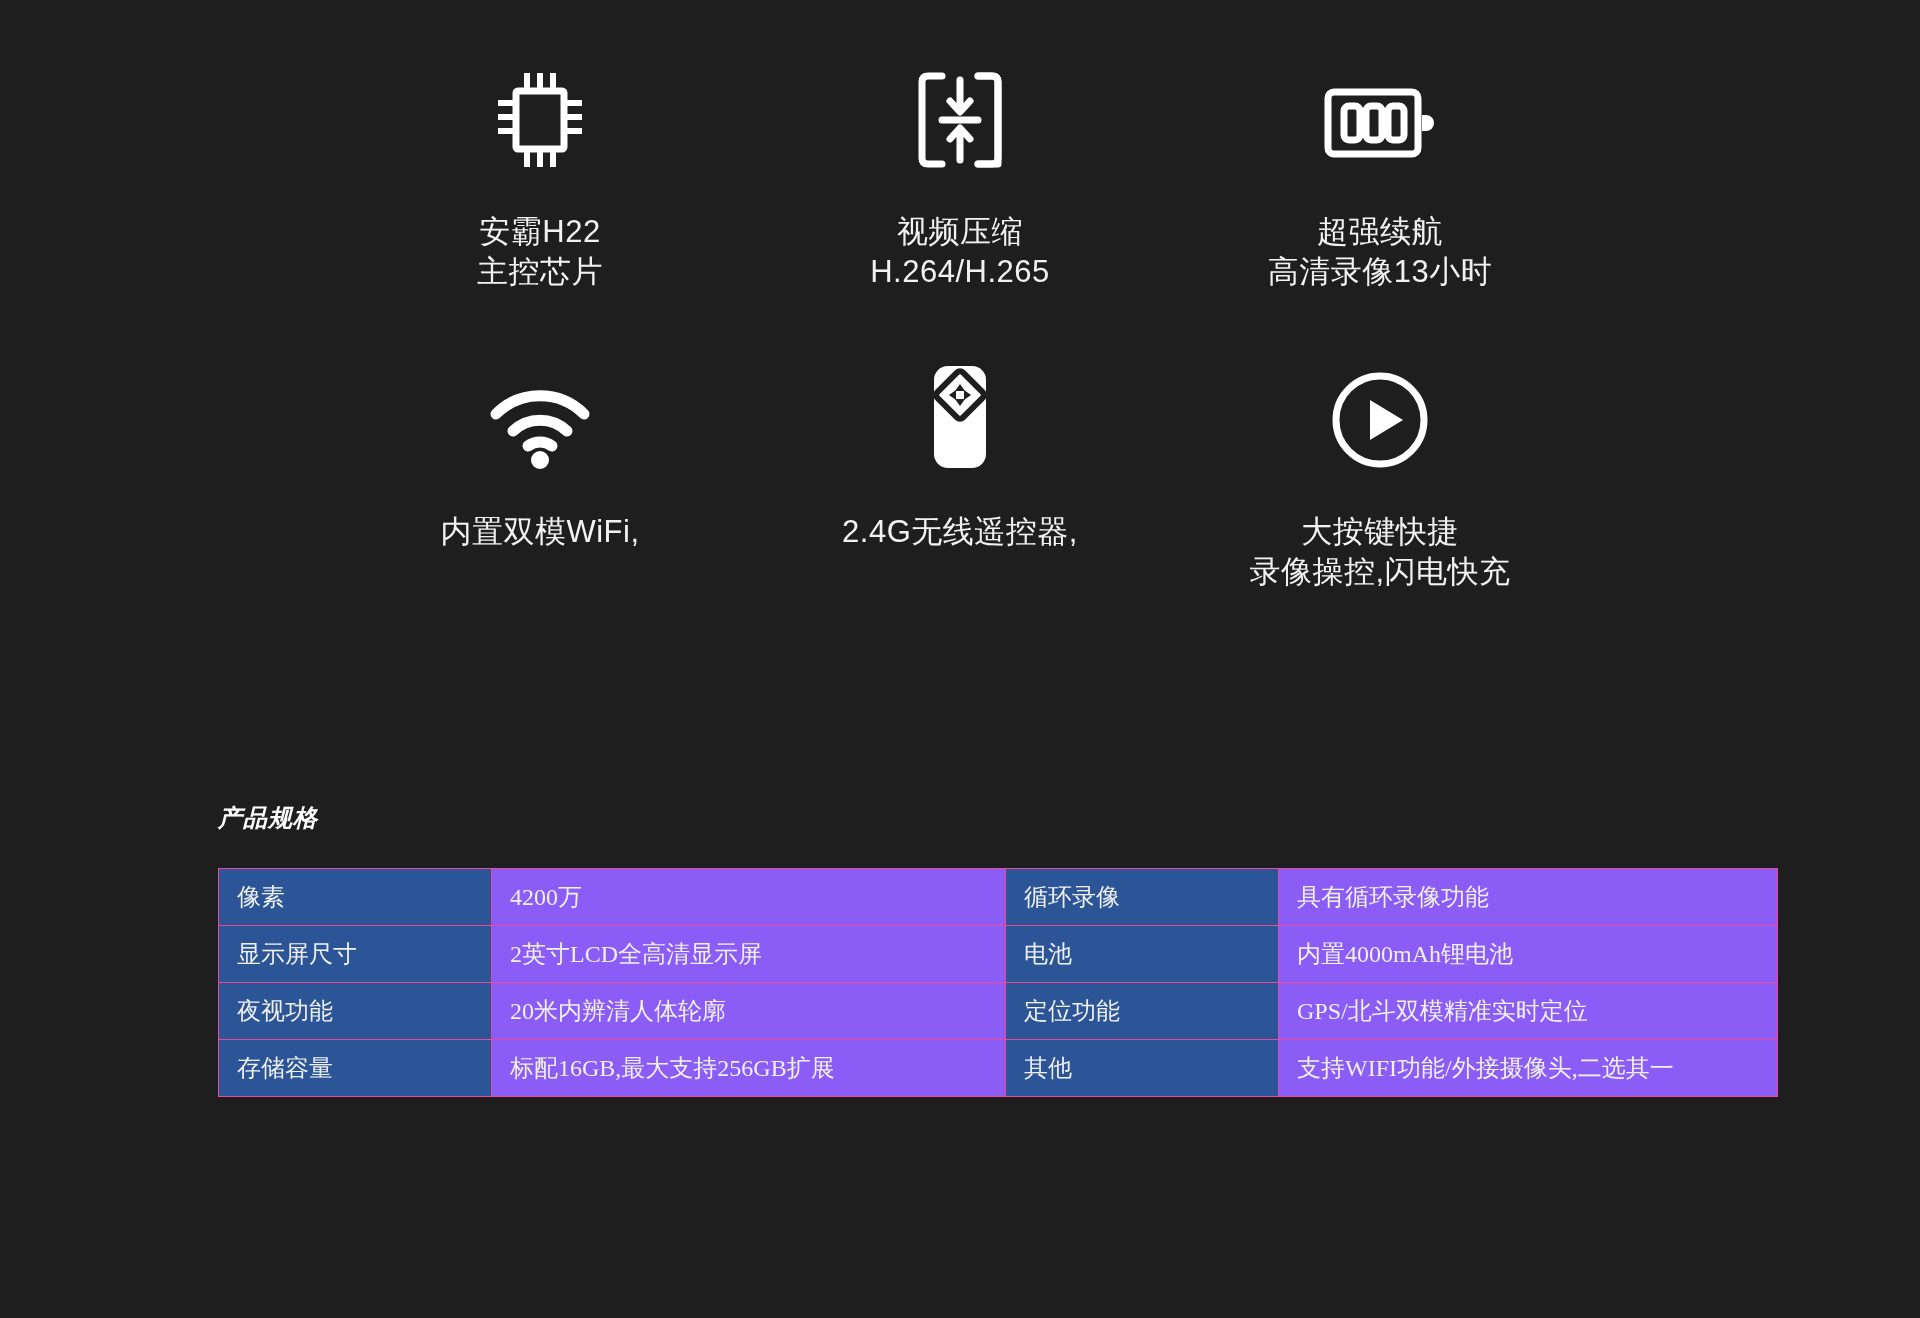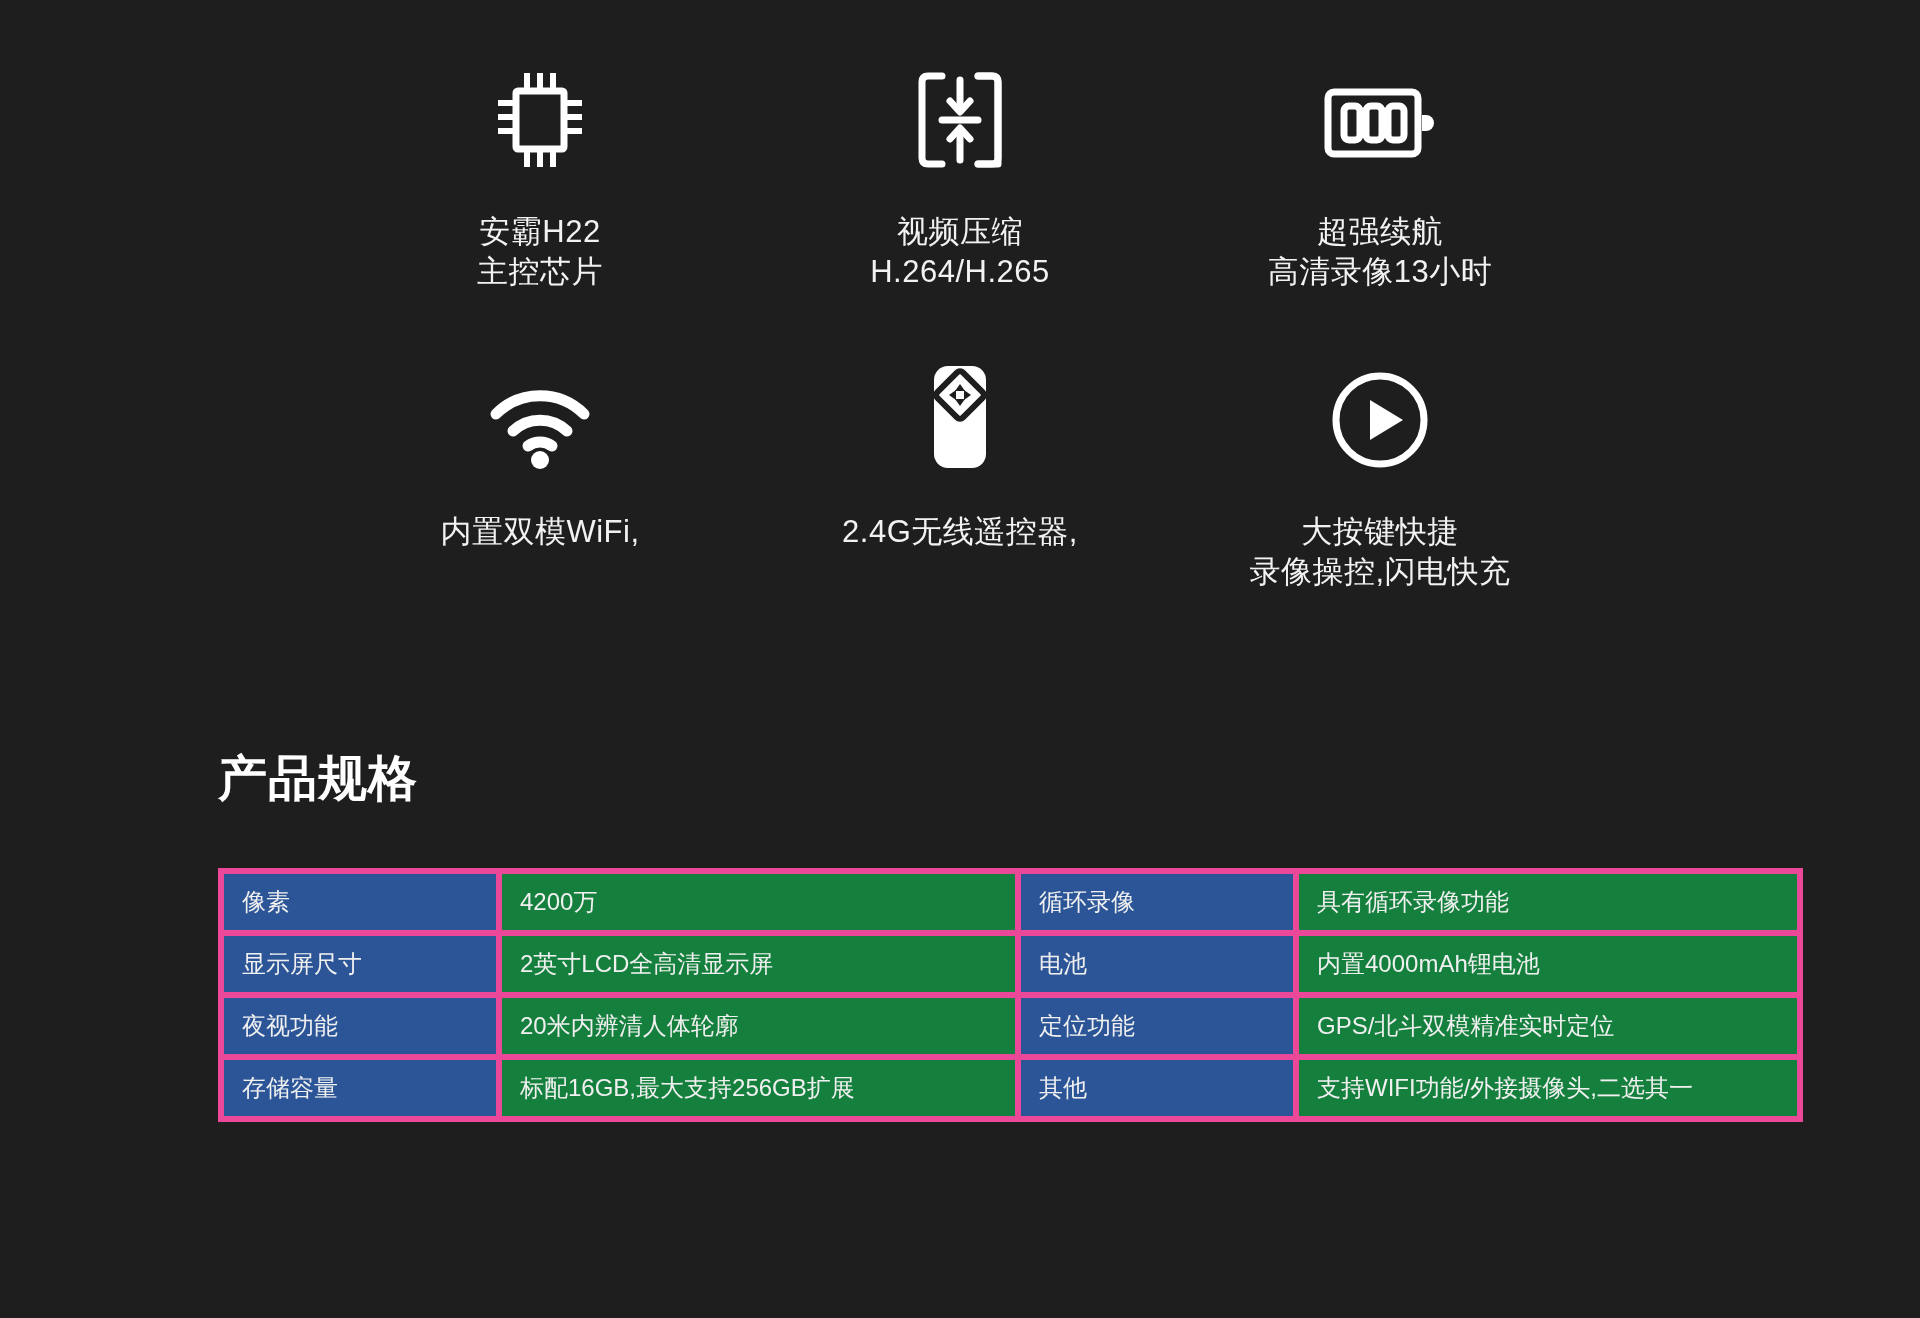--- a/index.html
+++ b/index.html
@@ -43,54 +43,56 @@
     line-height:1.30;
     color:#f2f2f2;
     letter-spacing:.5px;
     font-weight:400;
   }
   .fcap .l2{display:block;text-align:right;}
 
   
   .sec-title{
     position:absolute;
-    left:218px; top:746px;
-    font-size:49px;
+    left:218px; top:802px;
+    font-size:24px;
     font-weight:700;
     color:#ffffff;
     letter-spacing:1px;
+    font-style:italic;
   }
 
   
   .spec-wrap{
     position:absolute;
     left:218px; top:868px;
     width:1483px;
   }
   table.spec{
     border-collapse:collapse;
     width:100%;
     table-layout:fixed;
   }
   table.spec td{
     height:56px;
     padding:0 0 0 18px;
     font-size:24px;
     color:#f0f0f0;
-    border:6px solid #ec4899;
+    border:1px solid #ec4899;
     vertical-align:middle;
     white-space:nowrap;
     overflow:hidden;
+    font-family:Liberation Serif, serif;
   }
   td.k{
     background:#2b5597;
     width:254px;
   }
   td.v{
-    background:#15803d;
+    background:#8b5cf6;
   }
   td.v1{width:495px;}
   td.v2{width:480px;}
 </style>
 </head>
 <body>
 
 <div class="page">
 
   <div class="features">

